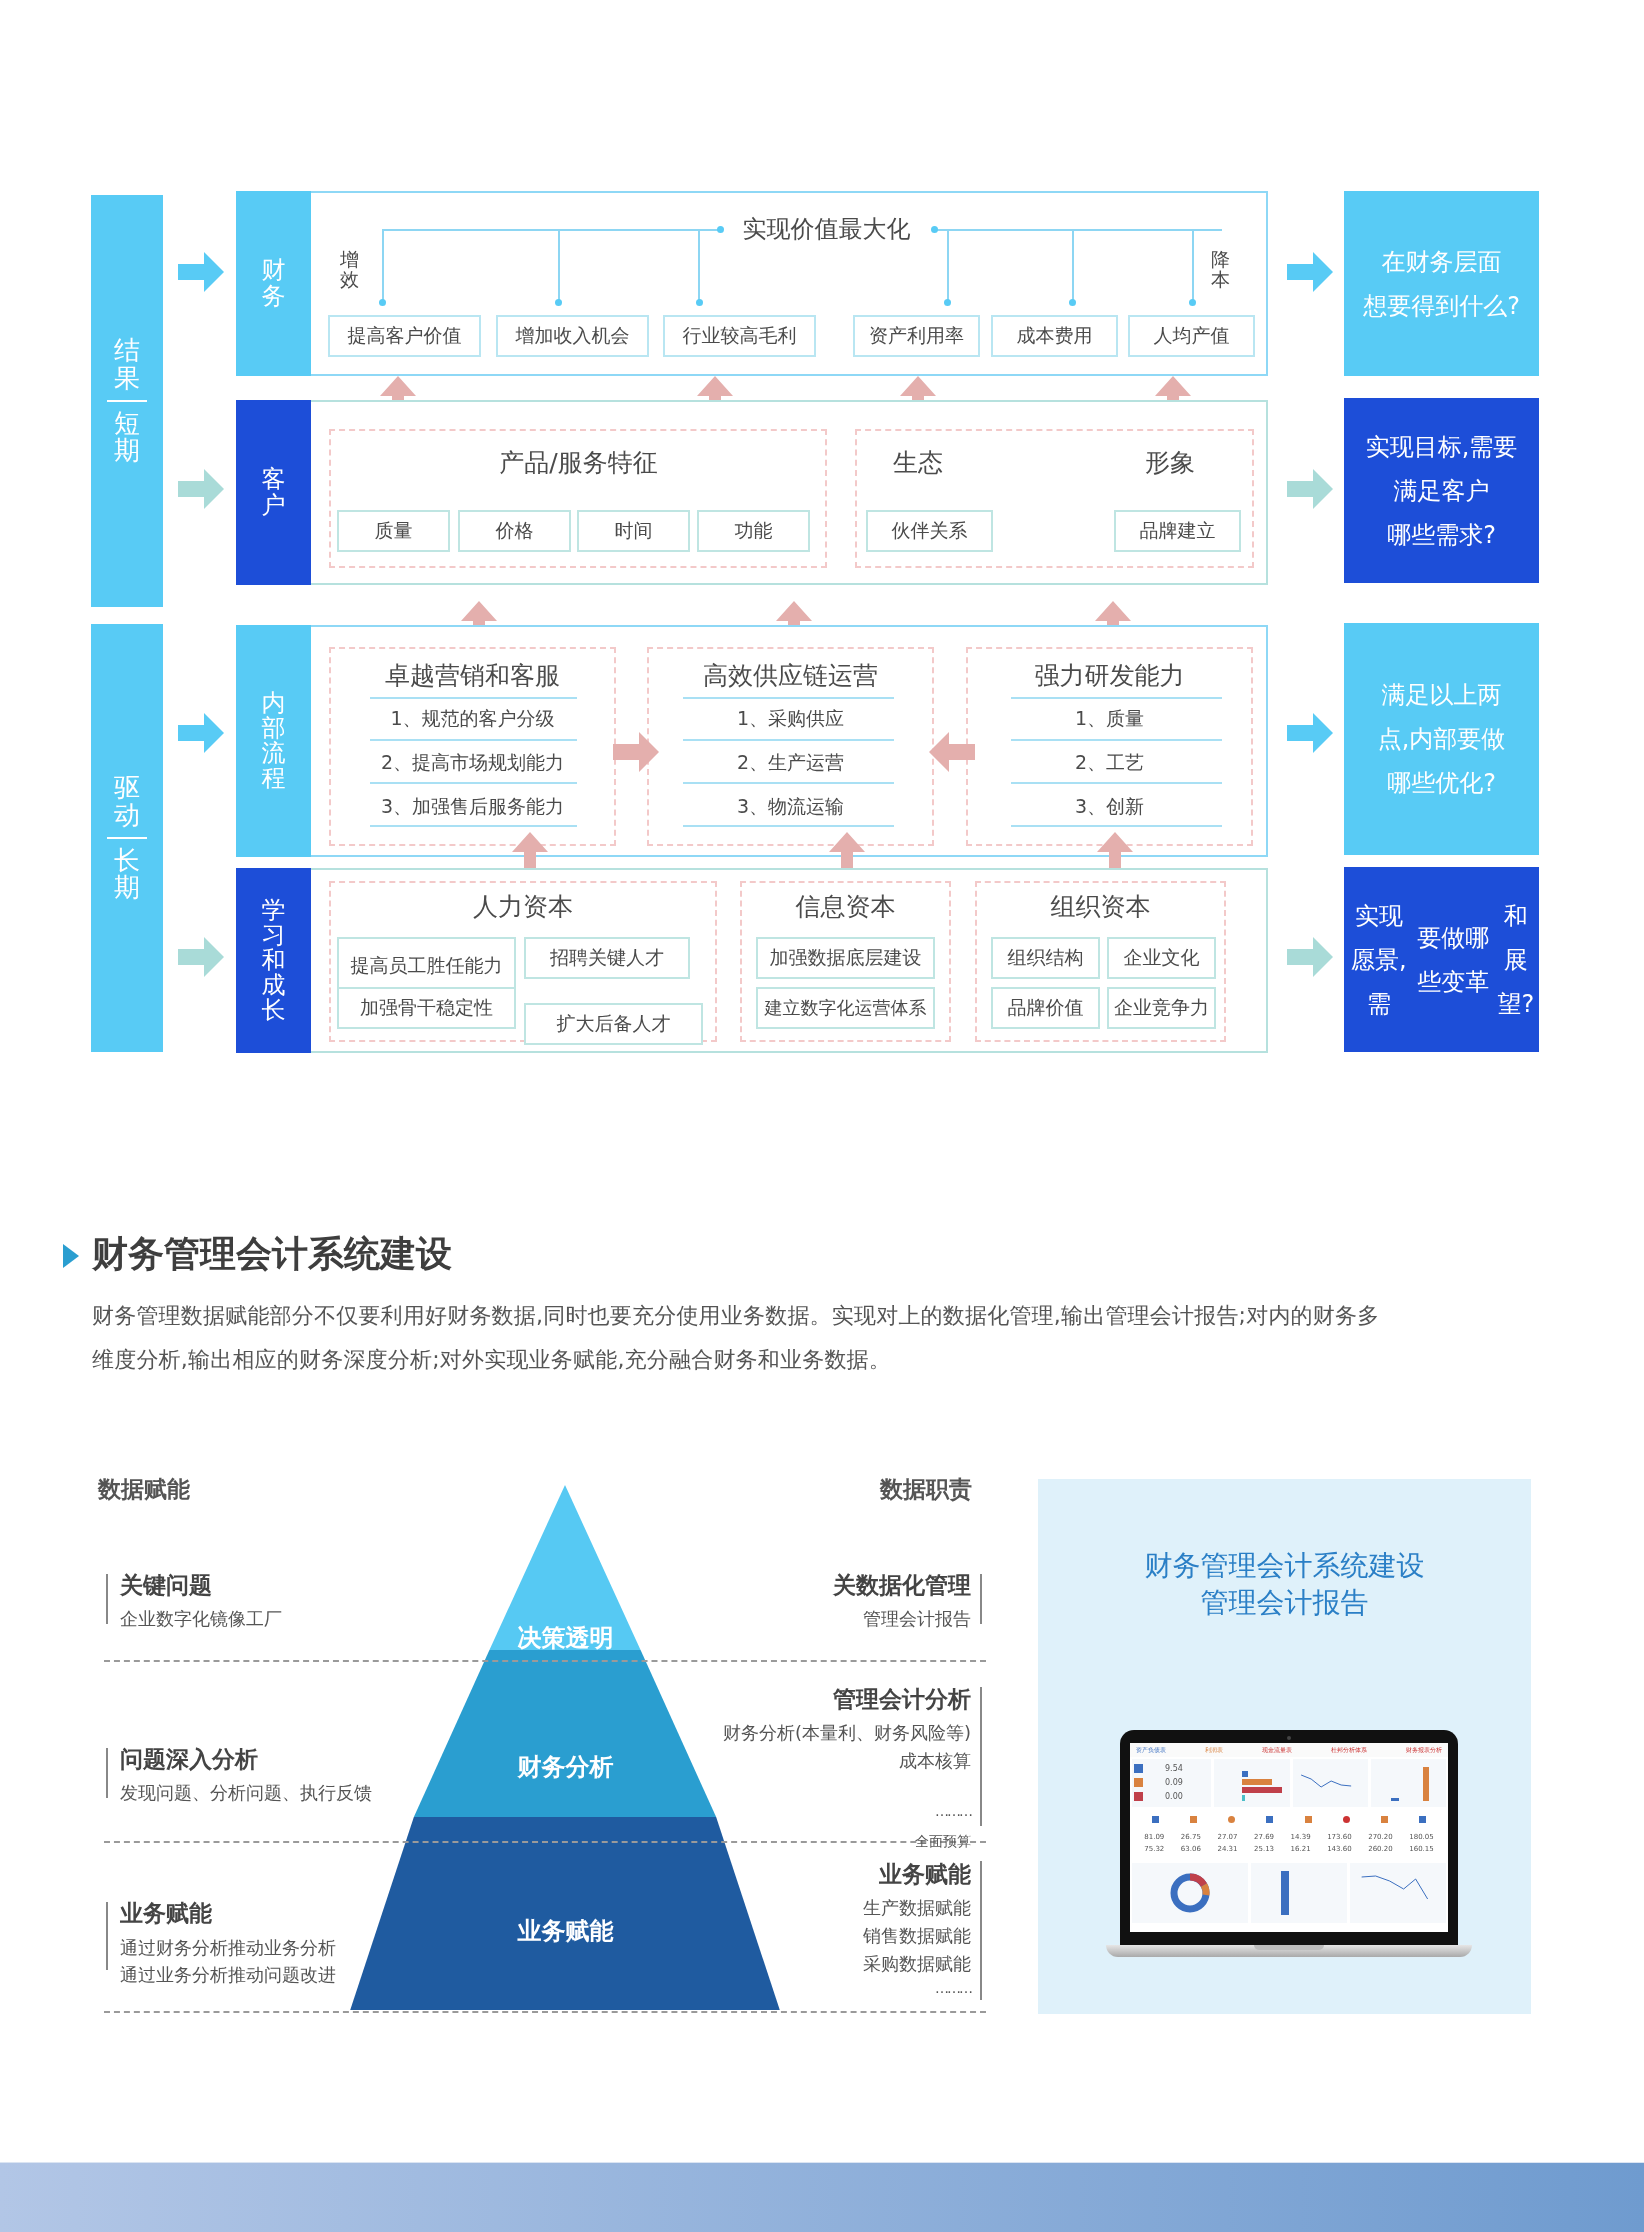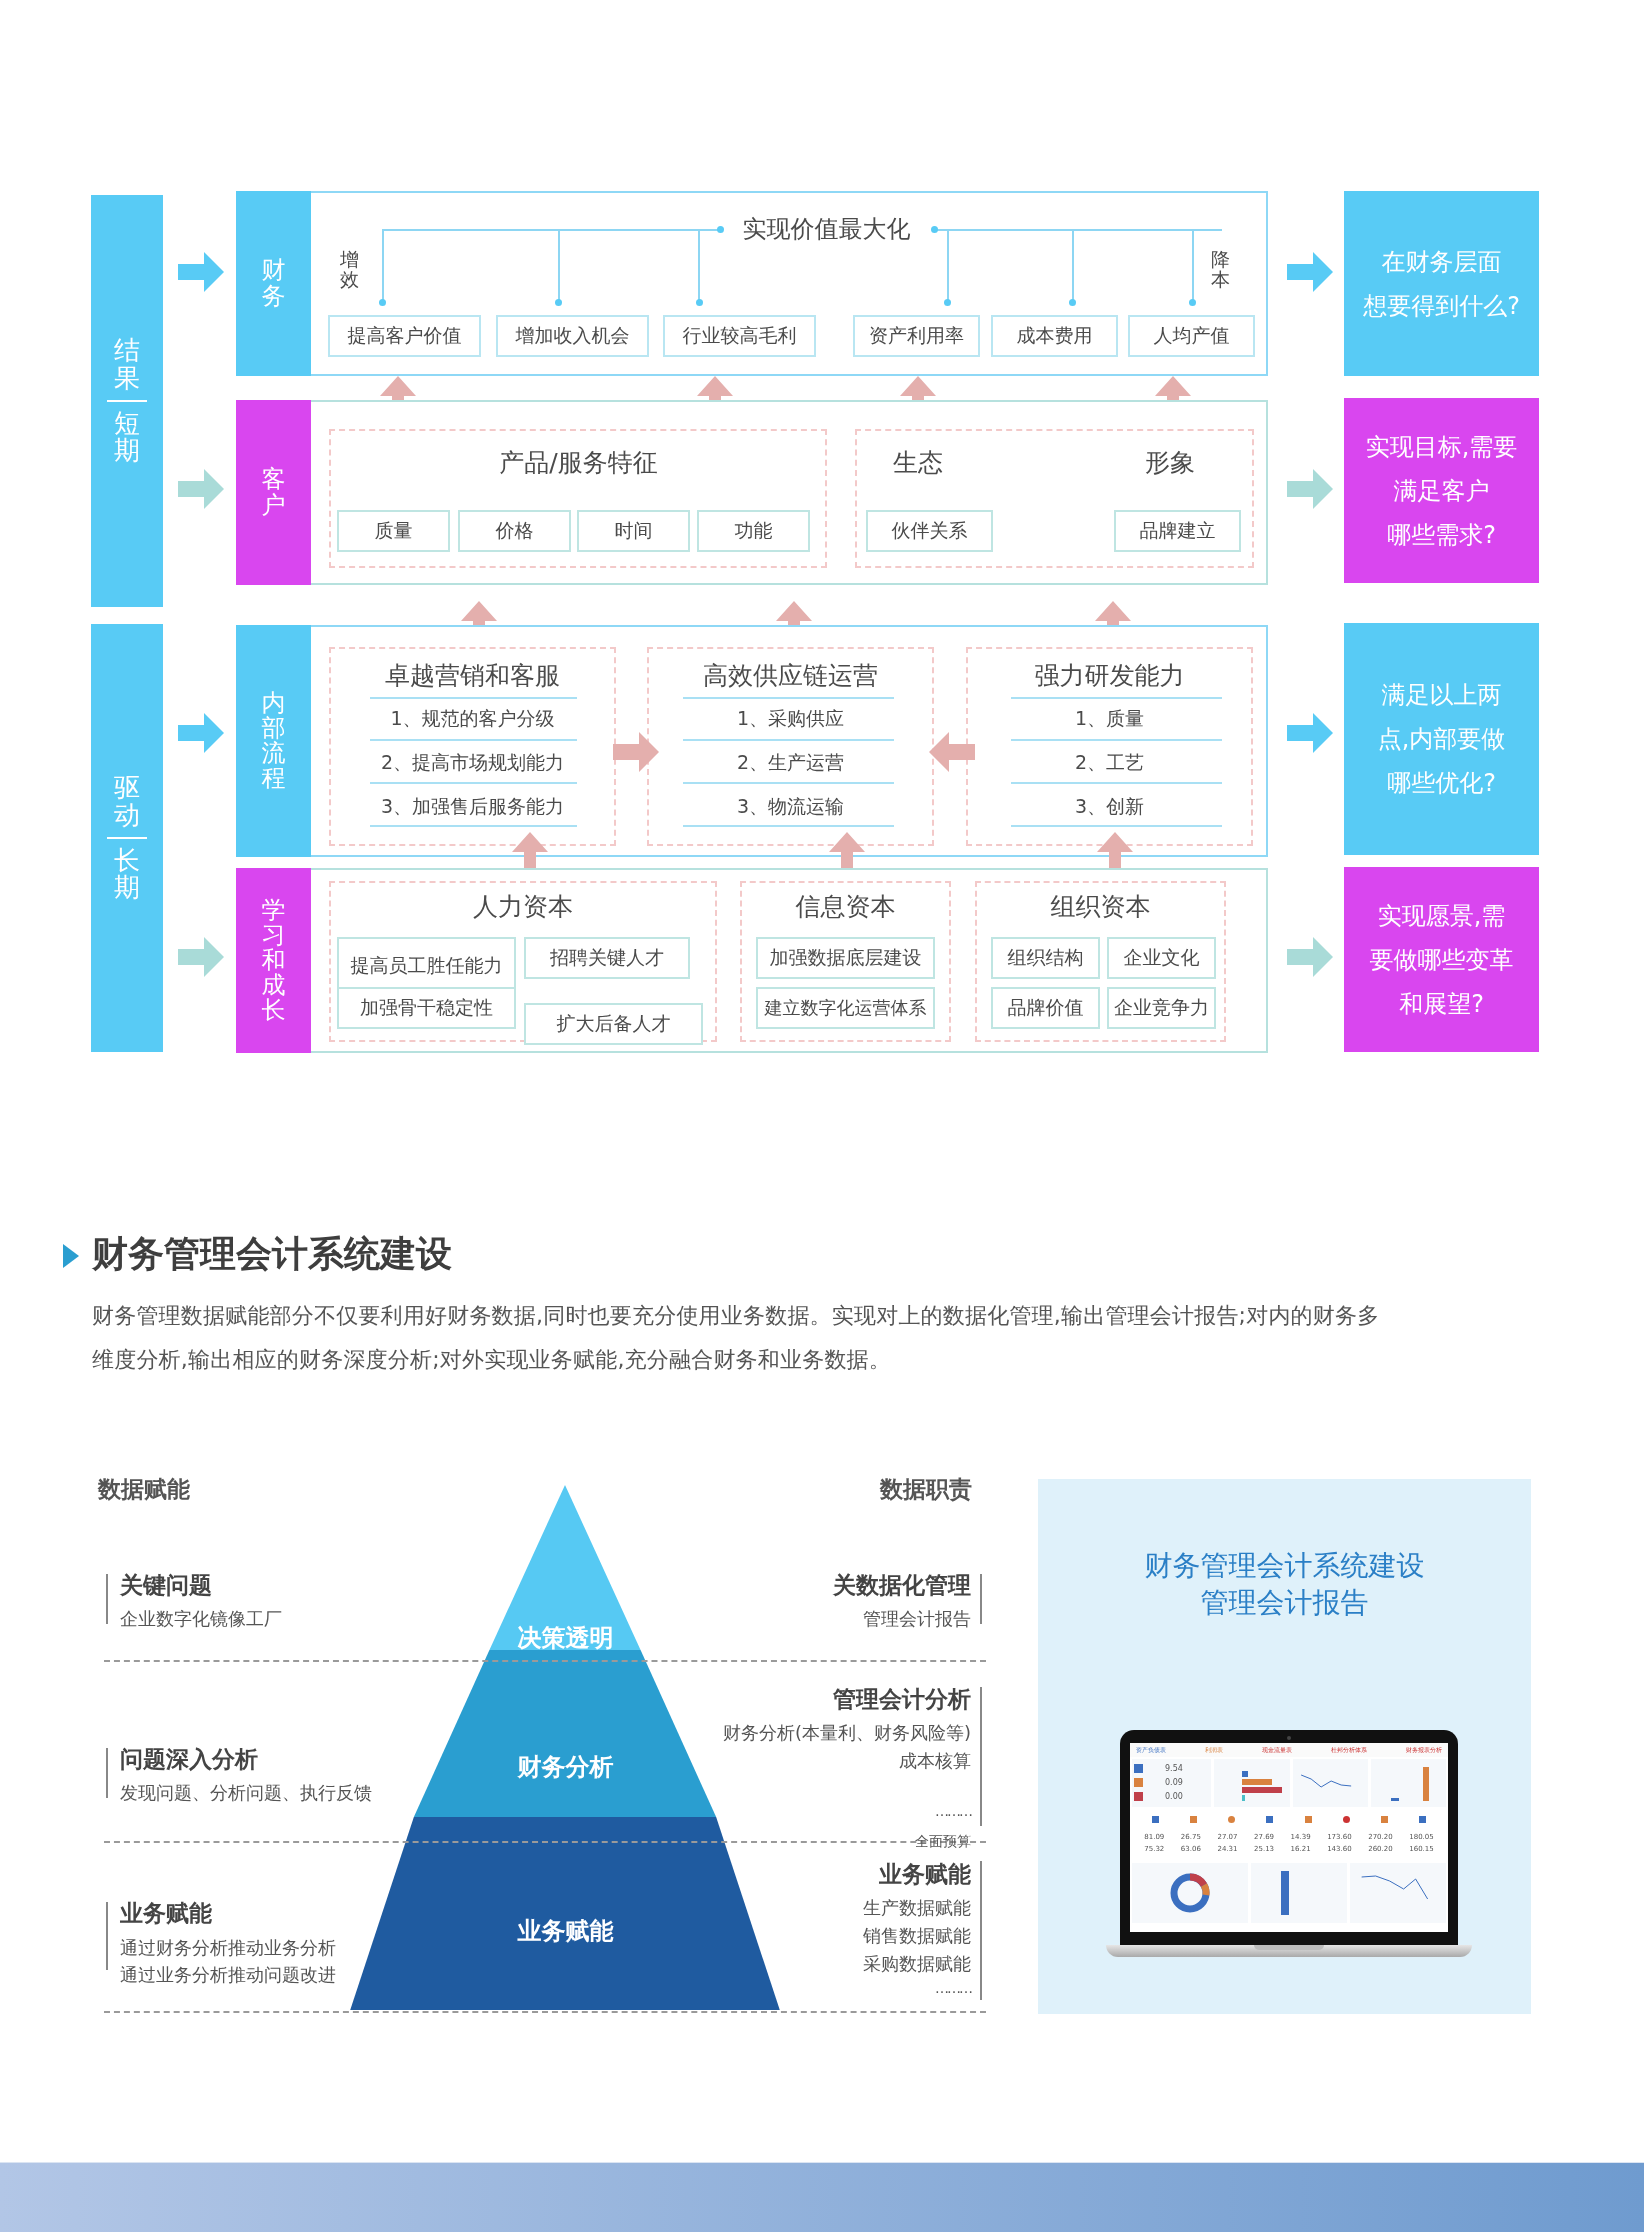--- a/index.html
+++ b/index.html
@@ -2,21 +2,21 @@
 <html><head>
 <meta charset="utf-8">
 <style>
   * { box-sizing: border-box; margin: 0; padding: 0; }
   html, body { width: 1645px; height: 2233px; background: #ffffff; overflow: hidden; }
   body { position: relative; font-family: "DejaVu Sans", "Liberation Sans", sans-serif; color: #4a4a4a; }
   .abs { position: absolute; }
   .vtext { display: flex; flex-direction: column; align-items: center; justify-content: center; color: #fff; line-height: 1.05; }
   .vtext span { display: block; }
   .blue { background: #58CBF5; }
-  .teal { background: #d946ef; }
+  .teal { background: #1d4ed8; }
   .frame-blue { border: 2px solid #8ED8F6; background: #fff; }
   .frame-teal { border: 2px solid #B6E1DE; background: #fff; }
   .chip { position: absolute; border: 2px solid #B9E6F2; background: #fff; display: flex; align-items: center; justify-content: center; font-size: 19px; color: #4b4b4b; white-space: nowrap; }
   .chip.t { border-color: #BFE5E2; }
   .dash { position: absolute; border: 2px dashed #F3C9C9; }
   .q-box { position: absolute; color: #fff; font-size: 24px; line-height: 44px; text-align: center; display: flex; align-items: center; justify-content: center; }
   .h-title { position: absolute; font-size: 25px; color: #4b4b4b; text-align: center; white-space: nowrap; }
   .list-line { position: absolute; height: 2px; background: #A9E0F4; }
   .list-item { position: absolute; font-size: 19px; color: #4b4b4b; text-align: center; white-space: nowrap; }
   .conn { position: absolute; background: #8DD6F3; }
@@ -242,21 +242,21 @@
   <div class="q-box teal" style="left:1344px;top:398px;width:195px;height:185px;flex-direction:column;">
     <div>实现目标,需要</div>
     <div>满足客户</div>
     <div>哪些需求?</div>
   </div>
   <div class="q-box blue" style="left:1344px;top:623px;width:195px;height:232px;flex-direction:column;">
     <div>满足以上两</div>
     <div>点,内部要做</div>
     <div>哪些优化?</div>
   </div>
-  <div class="q-box teal" style="left:1344px;top:867px;width:195px;height:185px;flex-direction:column;">
+  <div class="q-box teal" style="left:1344px;top:867px;width:195px;height:185px;">
     <div>实现愿景,需</div>
     <div>要做哪些变革</div>
     <div>和展望?</div>
   </div>
 </div>
 
 <svg class="abs" style="left:63px;top:1244px;" width="16" height="24" viewBox="0 0 16 24">
     <path d="M0 0L16 12L0 24z" fill="#2A9ED0"></path>
   </svg>
 <div class="abs" style="left:92px;top:1230px;font-size:36px;font-weight:bold;color:#3e3e3e;white-space:nowrap;">财务管理会计系统建设</div>

